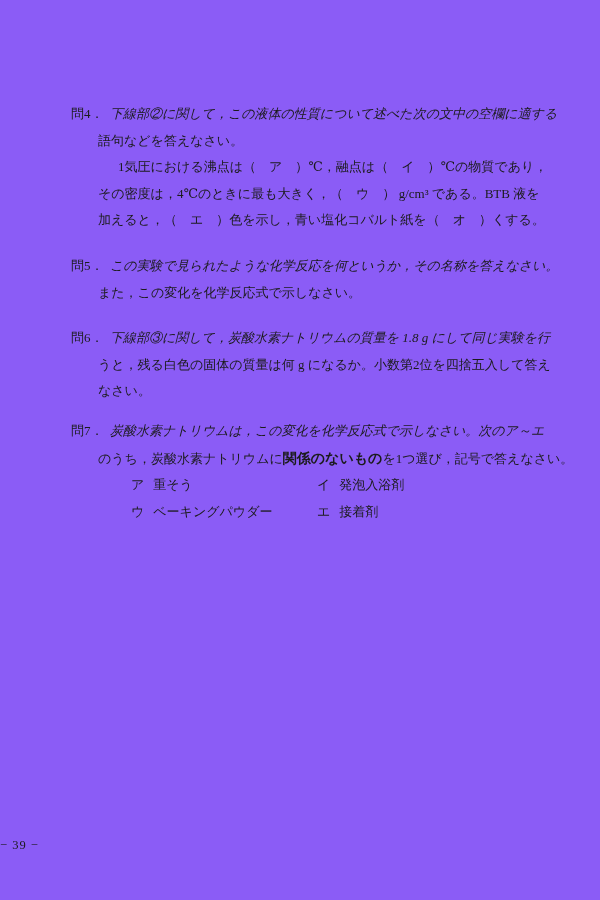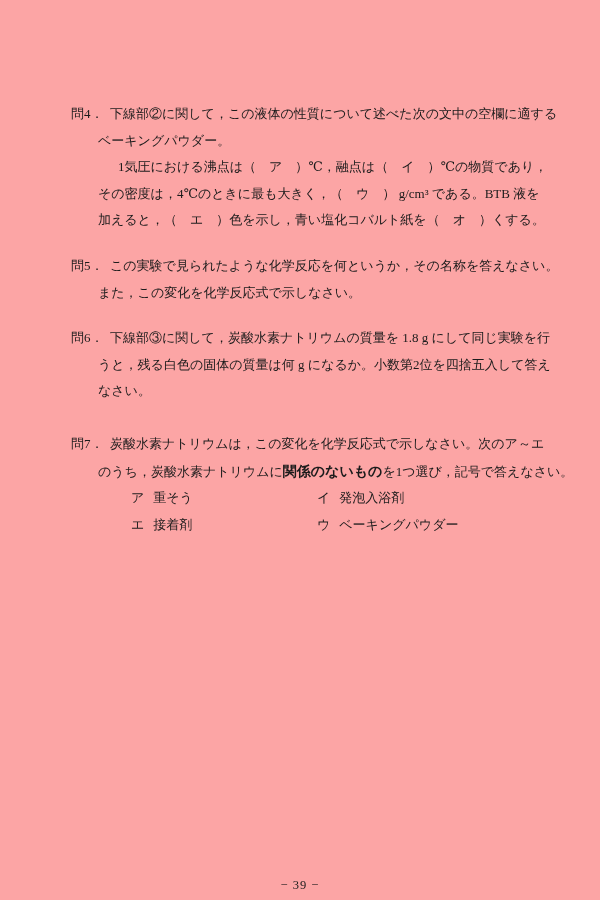--- a/index.html
+++ b/index.html
@@ -1,78 +1,77 @@
 <!DOCTYPE html>
 <html><head>
 <meta charset="utf-8">
 <style>
   html, body { margin: 0; padding: 0; background: #e8e8e8; }
   .page {
     width: 600px;
     height: 900px;
-    background: #fca5a5;
+    background: #8b5cf6;
     position: relative;
     overflow: hidden;
     font-family: "Liberation Serif", "DejaVu Serif", serif;
     color: #1b1b1b;
     font-size: 13px;
     line-height: 26.6px;
     margin: 0 auto;
   }
   .content {
     position: absolute;
     left: 71px;
     top: 101px;
     width: 478px;
   }
   .question { position: relative; padding-left: 27px; }
   .q-mb-1 { margin-bottom: 19px; }
-  .q-mb-2 { margin-bottom: 26px; }
+  .q-mb-2 { margin-bottom: 13px; }
   .q-label {
     position: absolute;
     left: 0;
     top: 0;
     white-space: nowrap;
   }
   .q-line { white-space: nowrap; }
-  .q-first { padding-left: 12px; }
+  .q-first { padding-left: 12px; font-style: italic; }
   .para-first { padding-left: 20px; }
   .kw {
     font-family: "Liberation Sans", "DejaVu Sans", sans-serif;
     font-weight: 700;
     font-size: 14px;
   }
   .choices {
     display: grid;
     grid-template-columns: 186px 1fr;
     padding-left: 33px;
   }
   .choice { white-space: nowrap; }
   .choice-letter { display: inline-block; margin-right: 9px; }
   .page-num {
     position: absolute;
     top: 832px;
     left: 0;
     width: 100%;
-    text-align: center;
+    text-align: left;
     font-size: 12.5px;
     letter-spacing: 1px;
-    margin-top: 40px;
   }
 </style>
 </head>
 <body>
 
 <div class="page">
   <div class="content">
 
     <div class="question q-mb-1">
       <span class="q-label">問4．</span>
       <div class="q-line q-first">下線部②に関して，この液体の性質について述べた次の文中の空欄に適する</div>
-      <div class="q-line">ベーキングパウダー。</div>
+      <div class="q-line">語句などを答えなさい。</div>
       <div class="q-line para-first">1気圧における沸点は（　ア　）℃，融点は（　イ　）℃の物質であり，</div>
       <div class="q-line">その密度は，4℃のときに最も大きく，（　ウ　） g/cm³ である。BTB 液を</div>
       <div class="q-line">加えると，（　エ　）色を示し，青い塩化コバルト紙を（　オ　）くする。</div>
     </div>
 
     <div class="question q-mb-1">
       <span class="q-label">問5．</span>
       <div class="q-line q-first">この実験で見られたような化学反応を何というか，その名称を答えなさい。</div>
       <div class="q-line">また，この変化を化学反応式で示しなさい。</div>
     </div>
@@ -89,24 +88,24 @@
       <div class="q-line q-first">炭酸水素ナトリウムは，この変化を化学反応式で示しなさい。次のア～エ</div>
       <div class="q-line"><span>のうち，炭酸水素ナトリウムに</span><span class="kw">関係のないもの</span><span>を1つ選び，記号で答えなさい。</span></div>
       <div class="choices">
         <div class="choice">
           <span class="choice-letter">ア</span><span class="choice-text">重そう</span>
         </div>
         <div class="choice">
           <span class="choice-letter">イ</span><span class="choice-text">発泡入浴剤</span>
         </div>
         <div class="choice">
-          <span class="choice-letter">エ</span><span class="choice-text">接着剤</span>
+          <span class="choice-letter">ウ</span><span class="choice-text">ベーキングパウダー</span>
         </div>
         <div class="choice">
-          <span class="choice-letter">ウ</span><span class="choice-text">ベーキングパウダー</span>
+          <span class="choice-letter">エ</span><span class="choice-text">接着剤</span>
         </div>
       </div>
     </div>
 
   </div>
 
   <div class="page-num">− 39 −</div>
 </div>
 
 </body></html>

